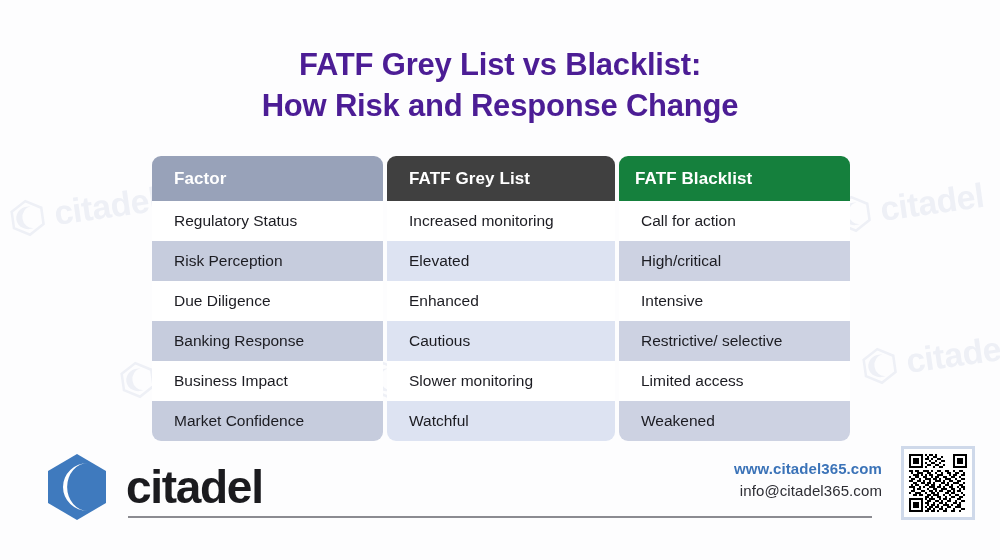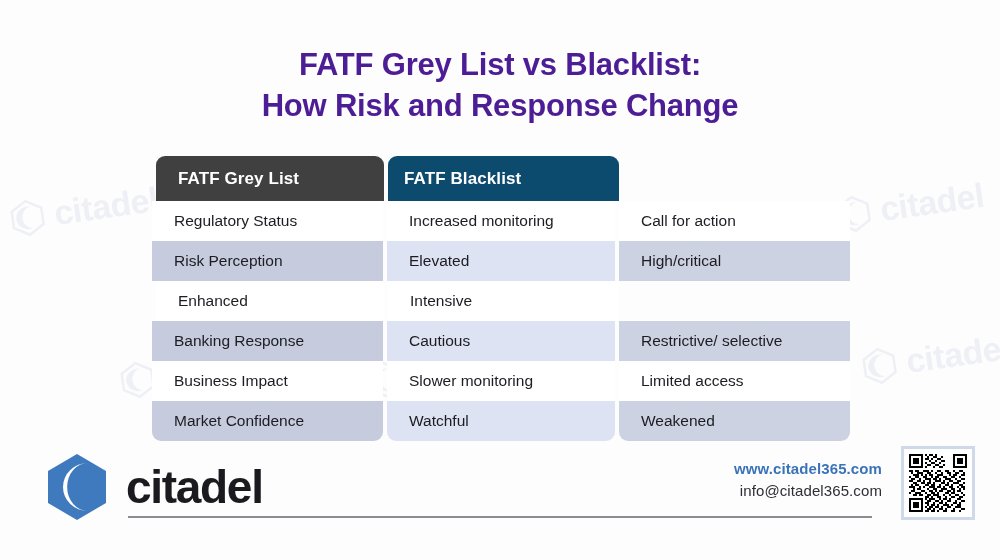--- a/index.html
+++ b/index.html
@@ -82,21 +82,21 @@
   .hrow .tcell {
     height: 45px;
     color: #ffffff;
     font-size: 17px;
     font-weight: 700;
     letter-spacing: 0.1px;
     border-radius: 9px 9px 0 0;
   }
   .hrow .col0 { background: #98a2b9; }
   .hrow .col1 { background: #404040; }
-  .hrow .col2 { background: #0c4a6e; padding-left: 16px; }
+  .hrow .col2 { background: #15803d; padding-left: 16px; }
 
   
   .brow.odd .col0 { background: #ffffff; }
   .brow.odd .col1 { background: #ffffff; }
   .brow.odd .col2 { background: #ffffff; }
   .brow.even .col0 { background: #c6ccdd; }
   .brow.even .col1 { background: #dde3f2; }
   .brow.even .col2 { background: #cdd2e2; }
 
   .brow.last .col0 { border-radius: 0 0 9px 9px; }
@@ -197,20 +197,21 @@
   </div>
 
   <div class="title-block">
     <div class="title-line">FATF Grey List vs Blacklist:</div>
     <div class="title-line">How Risk and Response Change</div>
   </div>
 
   <div class="table-wrap">
 
     <div class="trow hrow">
+      <div class="tcell col0">Factor</div>
       <div class="gap"></div>
       <div class="tcell col1">FATF Grey List</div>
       <div class="gap"></div>
       <div class="tcell col2">FATF Blacklist</div>
     </div>
 
     <div class="trow brow odd">
       <div class="tcell col0">Regulatory Status</div>
       <div class="gap"></div>
       <div class="tcell col1">Increased monitoring</div>
@@ -220,20 +221,21 @@
 
     <div class="trow brow even">
       <div class="tcell col0">Risk Perception</div>
       <div class="gap"></div>
       <div class="tcell col1">Elevated</div>
       <div class="gap"></div>
       <div class="tcell col2">High/critical</div>
     </div>
 
     <div class="trow brow odd">
+      <div class="tcell col0">Due Diligence</div>
       <div class="gap"></div>
       <div class="tcell col1">Enhanced</div>
       <div class="gap"></div>
       <div class="tcell col2">Intensive</div>
     </div>
 
     <div class="trow brow even">
       <div class="tcell col0">Banking Response</div>
       <div class="gap"></div>
       <div class="tcell col1">Cautious</div>

